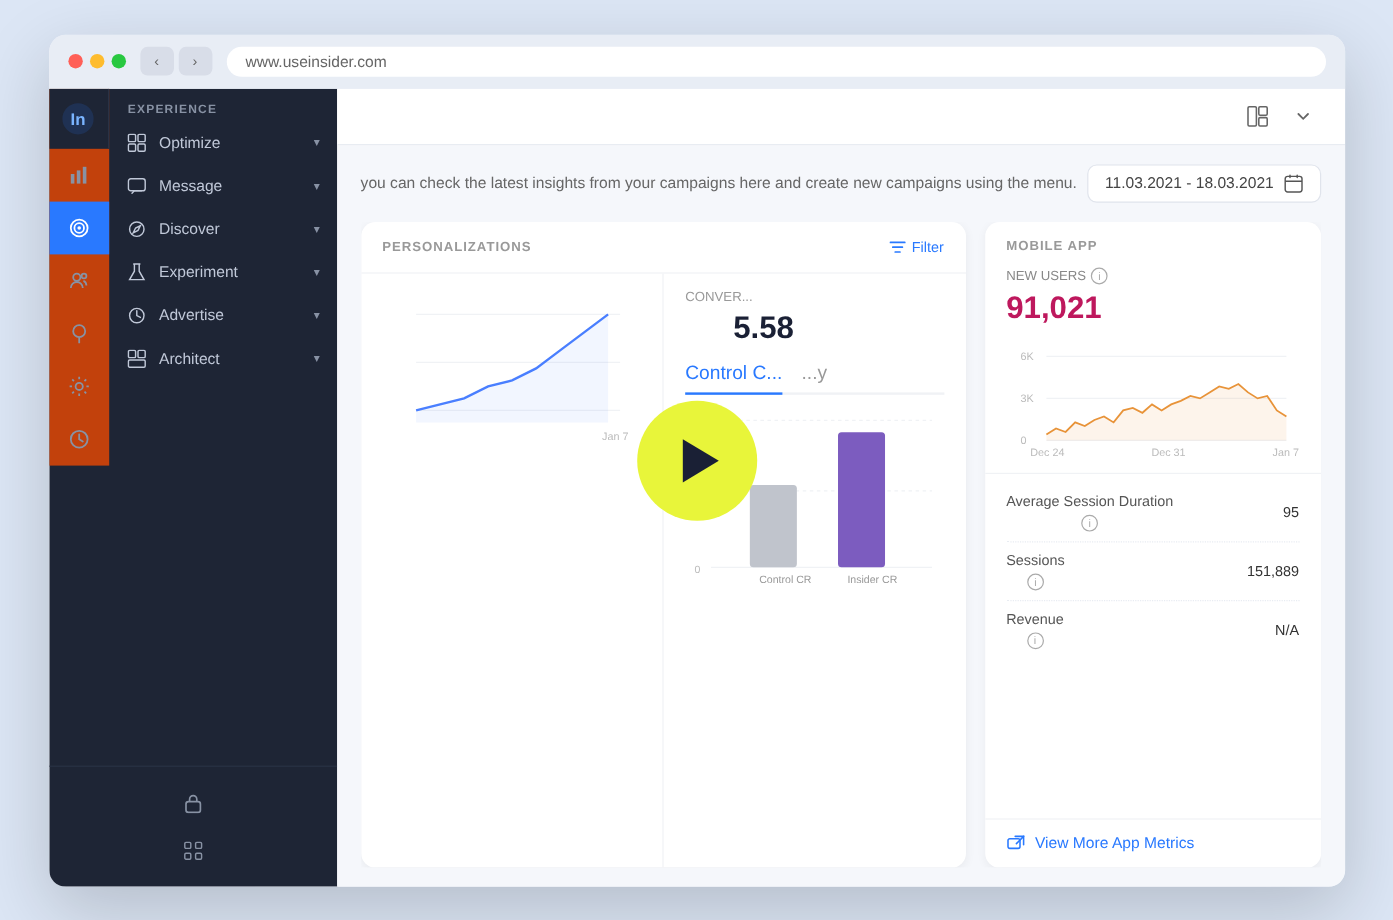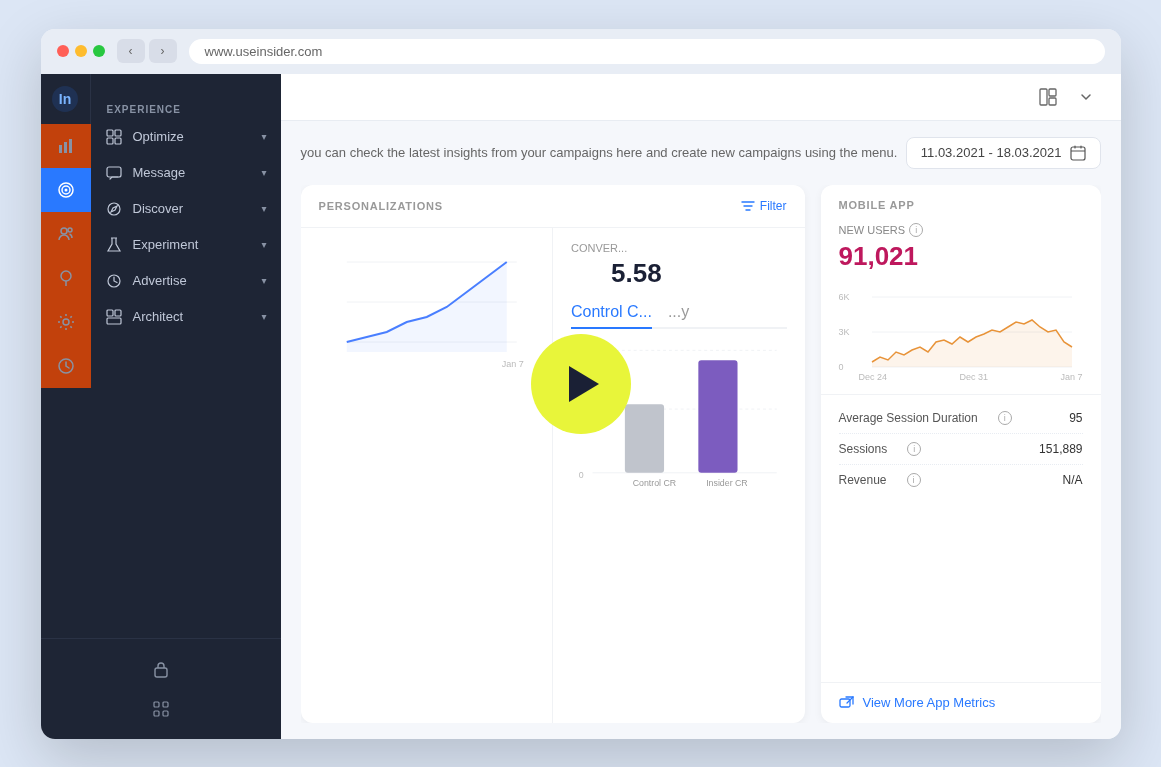--- a/index.html
+++ b/index.html
@@ -128,21 +128,21 @@
       cursor: pointer;
       font-size: 16px;
     }
     .sidebar-nav-icon.active {
       background: #2979ff;
       color: white;
     }
 
     .sidebar-menu {
       flex: 1;
-      padding: 22px 0;
+      padding: 4px 0;
     }
 
     .sidebar-section-label {
       font-size: 10px;
       color: #8892a4;
       font-weight: 600;
       letter-spacing: 1px;
       padding: 8px 16px 4px;
       text-transform: uppercase;
     }
@@ -395,21 +395,21 @@
     }
 
     .sparkline-inner {
       position: relative;
       height: 90px;
       width: 100%;
     }
 
     .y-labels-small {
       position: absolute;
-      left: 0;
+      left: 12px;
       top: 0;
       height: 80px;
       display: flex;
       flex-direction: column;
       justify-content: space-between;
       font-size: 9px;
       color: #bbb;
     }
 
     .x-labels-small {
@@ -436,21 +436,22 @@
       padding: 8px 0;
       border-bottom: 1px dotted #e8ecf2;
       font-size: 12px;
     }
     .stat-row:last-child { border-bottom: none; }
 
     .stat-label {
       color: #555;
       display: flex;
       align-items: center;
-      gap: 20px;
+      gap: 4px;
+      flex-direction: column;
     }
     .stat-value { color: #333; font-weight: 500; }
 
     .view-more-btn {
       padding: 12px 18px;
       display: flex;
       align-items: center;
       gap: 8px;
       color: #2979ff;
       font-size: 13px;

